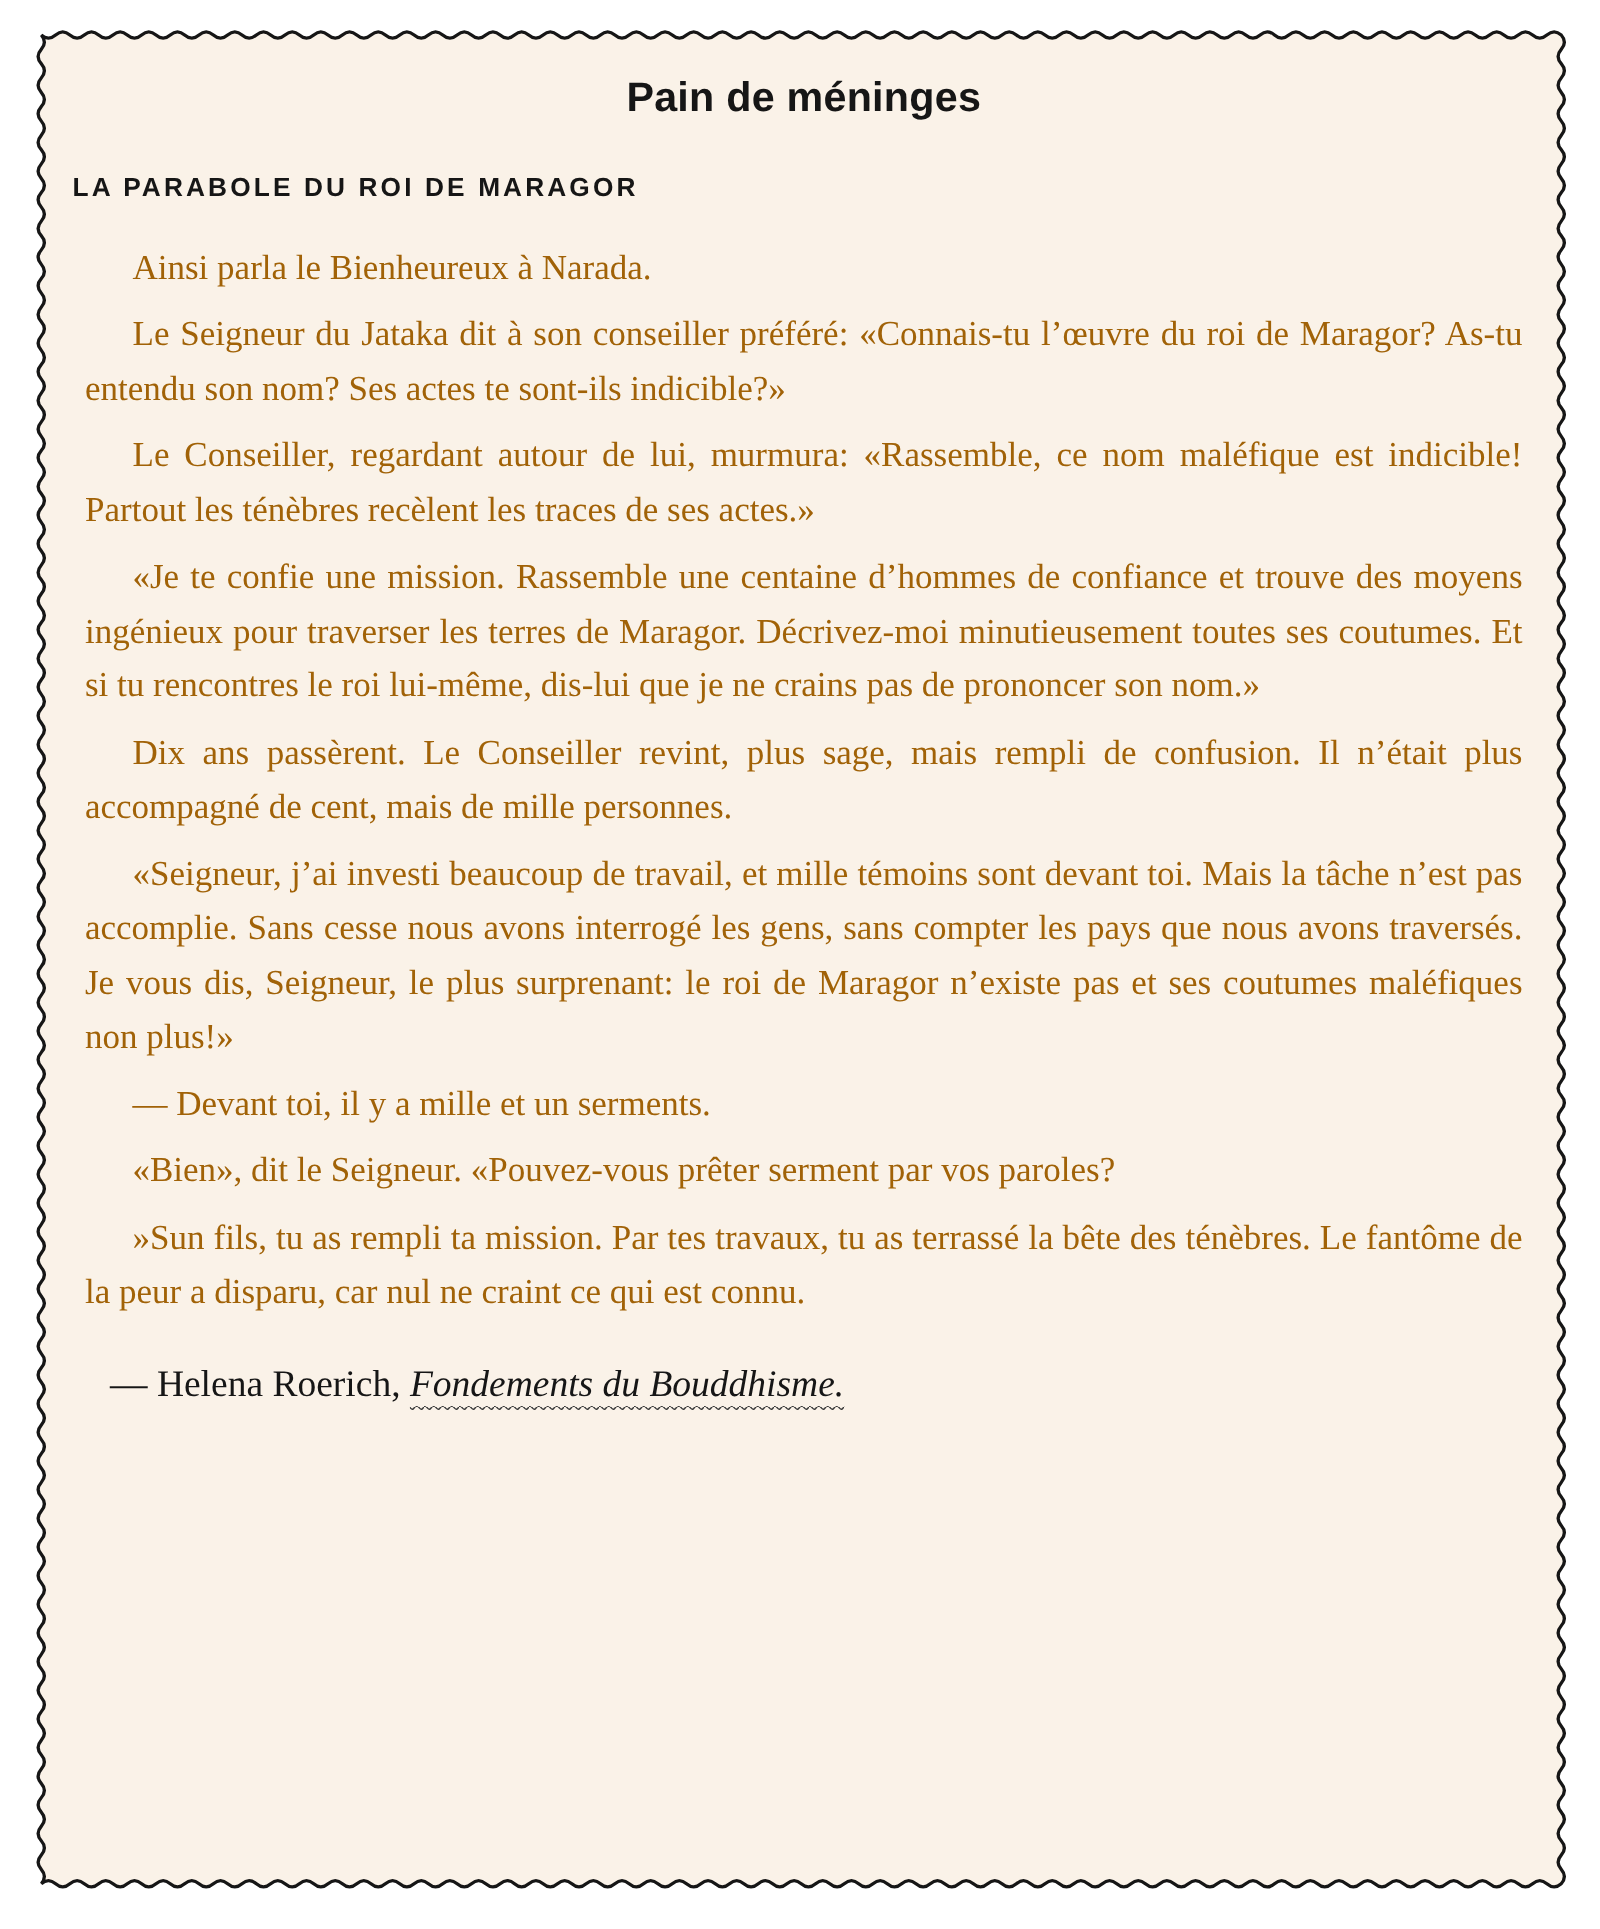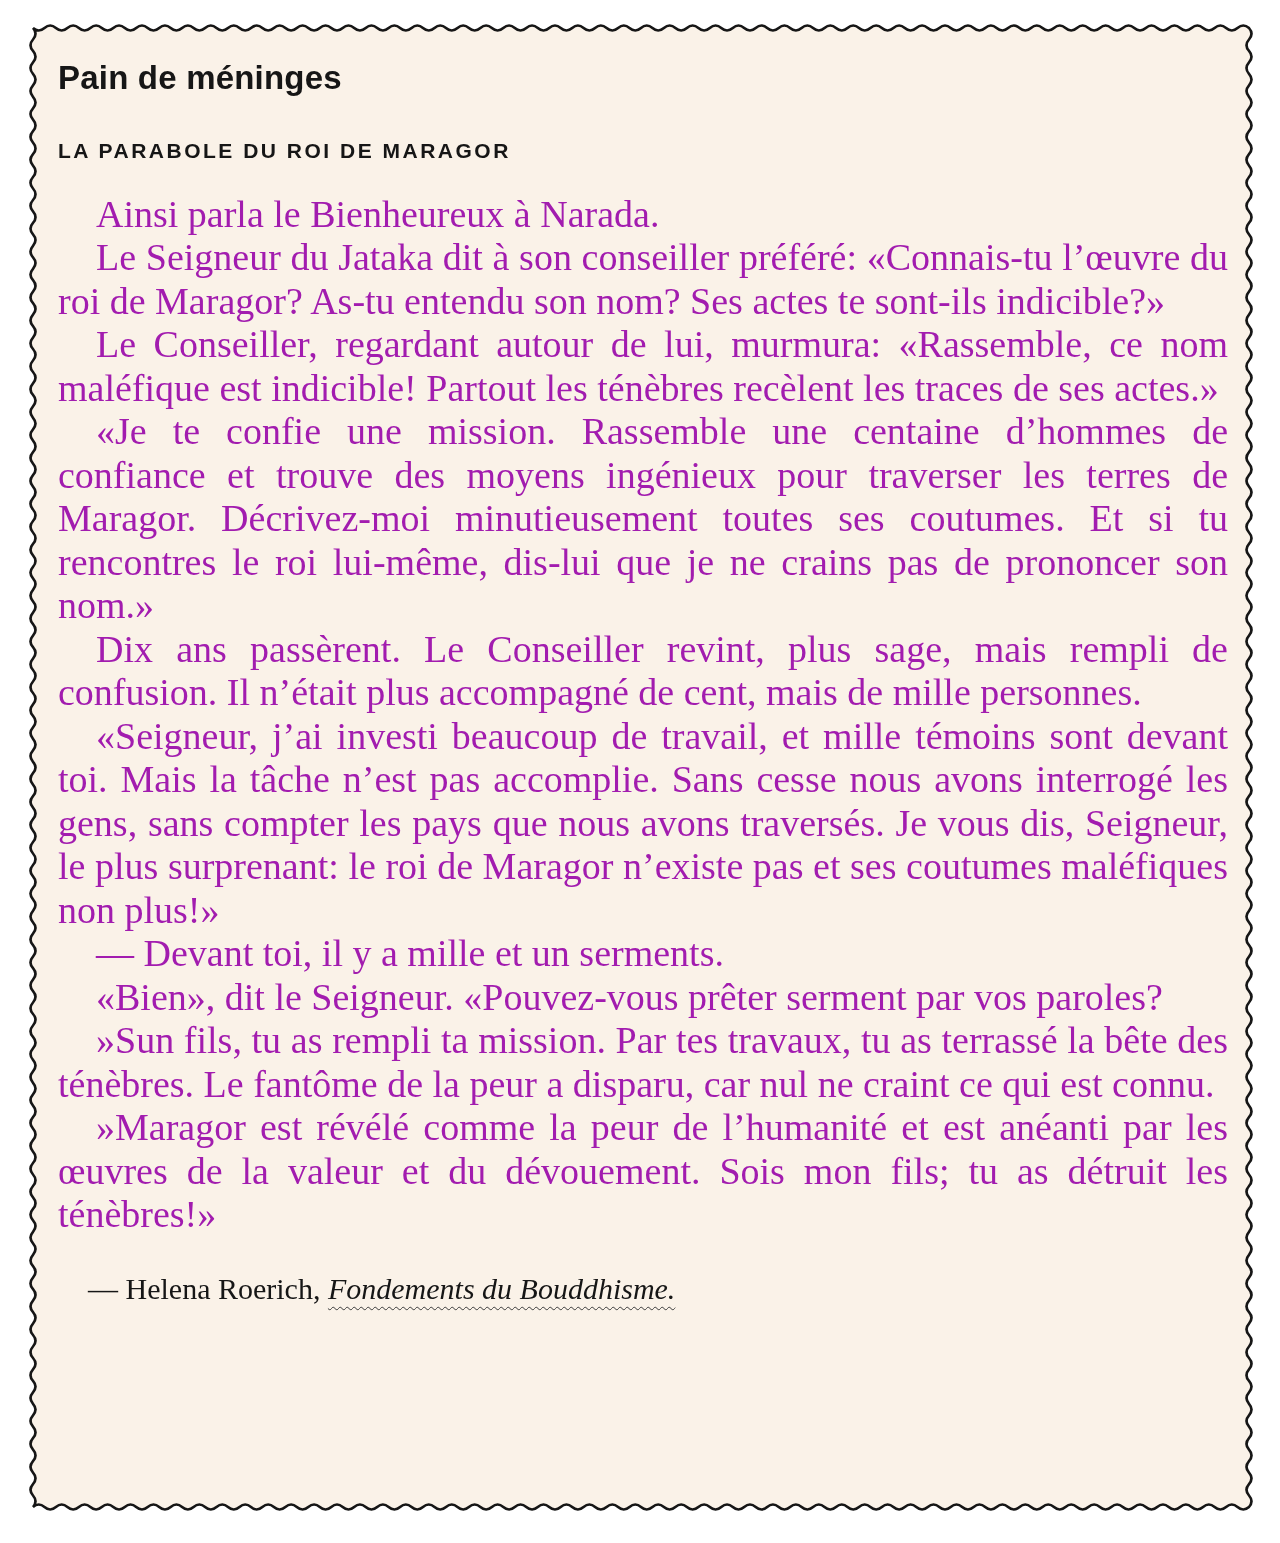--- a/index.html
+++ b/index.html
@@ -24,45 +24,45 @@
   }
   .content {
     position: absolute;
     left: 58px;
     top: 58px;
     width: 1170px;
     color: #161616;
   }
   .title {
     margin: 0 0 40px 0;
-    text-align: left;
+    text-align: center;
     font-family: "Liberation Sans", "DejaVu Sans", sans-serif;
     font-weight: 700;
     font-size: 33px;
     line-height: 1.2;
     letter-spacing: 0.2px;
     color: #161616;
   }
   .subtitle {
     margin: 0 0 30px 0;
     font-family: "Liberation Sans", "DejaVu Sans", sans-serif;
     font-weight: 700;
     font-size: 21px;
     line-height: 1.2;
     letter-spacing: 2.5px;
     color: #161616;
   }
   .article p {
-    margin: 0;
+    margin: 10px;
     font-family: "Liberation Serif", "DejaVu Serif", serif;
-    font-size: 38px;
+    font-size: 28px;
     line-height: 43.5px;
     text-align: justify;
     text-indent: 38px;
-    color: #a21caf;
+    color: #a16207;
     hyphens: auto;
   }
   .attribution {
     margin: 30px 0 0 0;
     font-family: "Liberation Serif", "DejaVu Serif", serif;
     font-size: 30px;
     line-height: 43.5px;
     text-indent: 30px;
     color: #161616;
   }
@@ -91,19 +91,18 @@
     <div class="article">
       <p>Ainsi parla le Bienheureux à Narada.</p>
       <p>Le Seigneur du Jataka dit à son conseiller préféré: «Connais-tu l’œuvre du roi de Maragor? As-tu entendu son nom? Ses actes te sont-ils indicible?»</p>
       <p>Le Conseiller, regardant autour de lui, murmura: «Rassemble, ce nom maléfique est indicible! Partout les ténèbres recèlent les traces de ses actes.»</p>
       <p>«Je te confie une mission. Rassemble une centaine d’hommes de confiance et trouve des moyens ingénieux pour traverser les terres de Maragor. Décrivez-moi minutieusement toutes ses coutumes. Et si tu rencontres le roi lui-même, dis-lui que je ne crains pas de prononcer son nom.»</p>
       <p>Dix ans passèrent. Le Conseiller revint, plus sage, mais rempli de confusion. Il n’était plus accompagné de cent, mais de mille personnes.</p>
       <p>«Seigneur, j’ai investi beaucoup de travail, et mille témoins sont devant toi. Mais la tâche n’est pas accomplie. Sans cesse nous avons interrogé les gens, sans compter les pays que nous avons traversés. Je vous dis, Seigneur, le plus surprenant: le roi de Maragor n’existe pas et ses coutumes maléfiques non plus!»</p>
       <p>— Devant toi, il y a mille et un serments.</p>
       <p>«Bien», dit le Seigneur. «Pouvez-vous prêter serment par vos paroles?</p>
       <p>»Sun fils, tu as rempli ta mission. Par tes travaux, tu as terrassé la bête des ténèbres. Le fantôme de la peur a disparu, car nul ne craint ce qui est connu.</p>
-      <p>»Maragor est révélé comme la peur de l’humanité et est anéanti par les œuvres de la valeur et du dévouement. Sois mon fils; tu as détruit les ténèbres!»</p>
     </div>
 
     <p class="attribution"><span>— Helena Roerich, </span><span class="book">Fondements du Bouddhisme.</span></p>
   </div>
 
 </div>
 
 </body></html>

